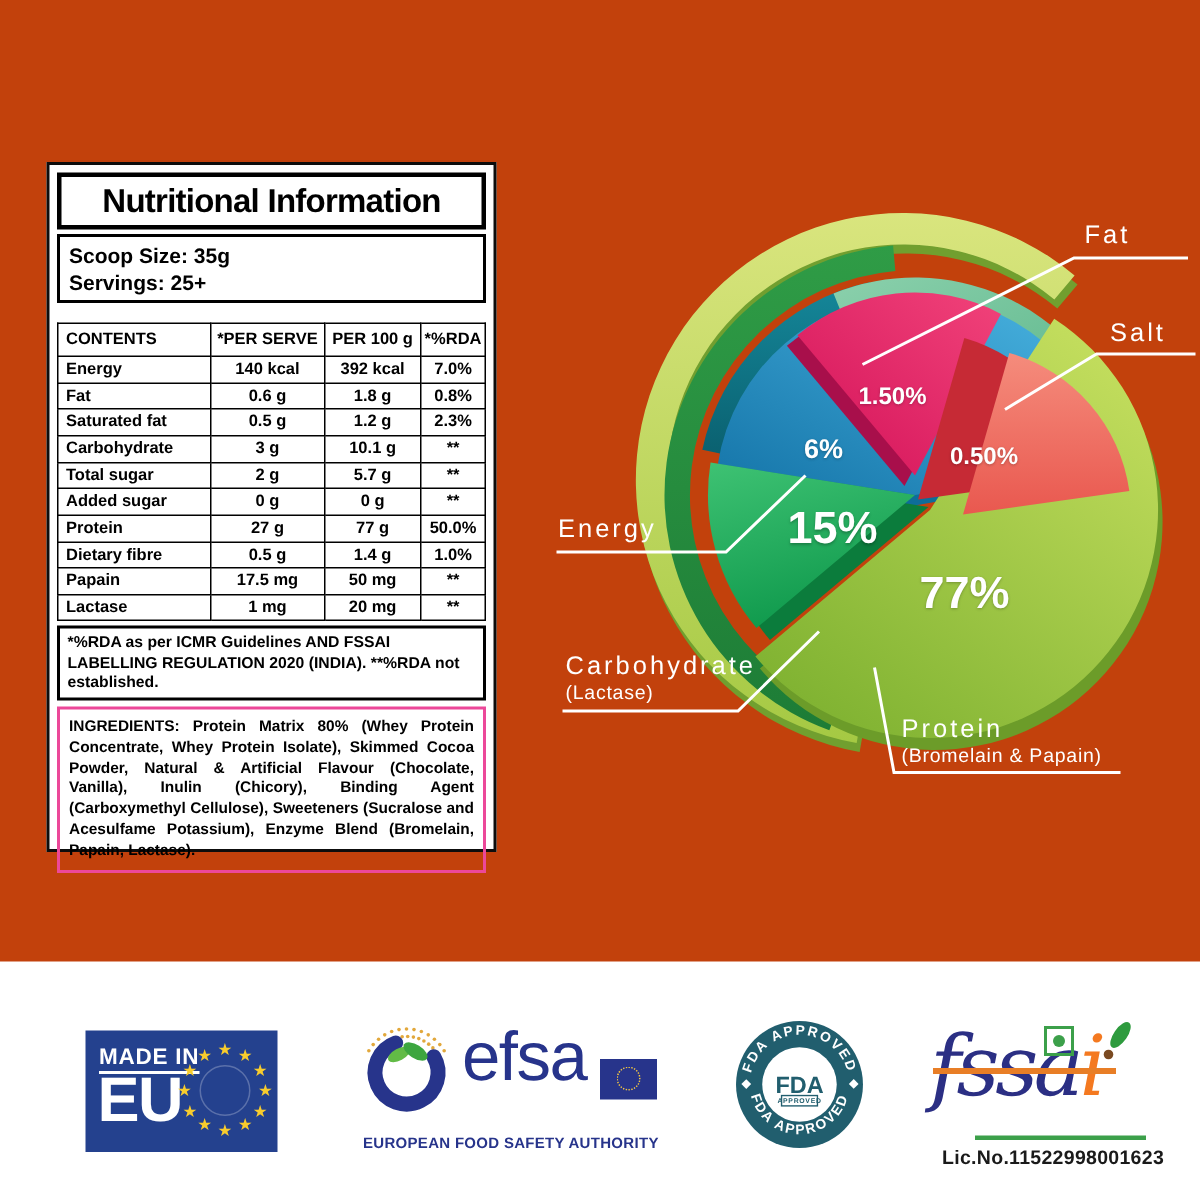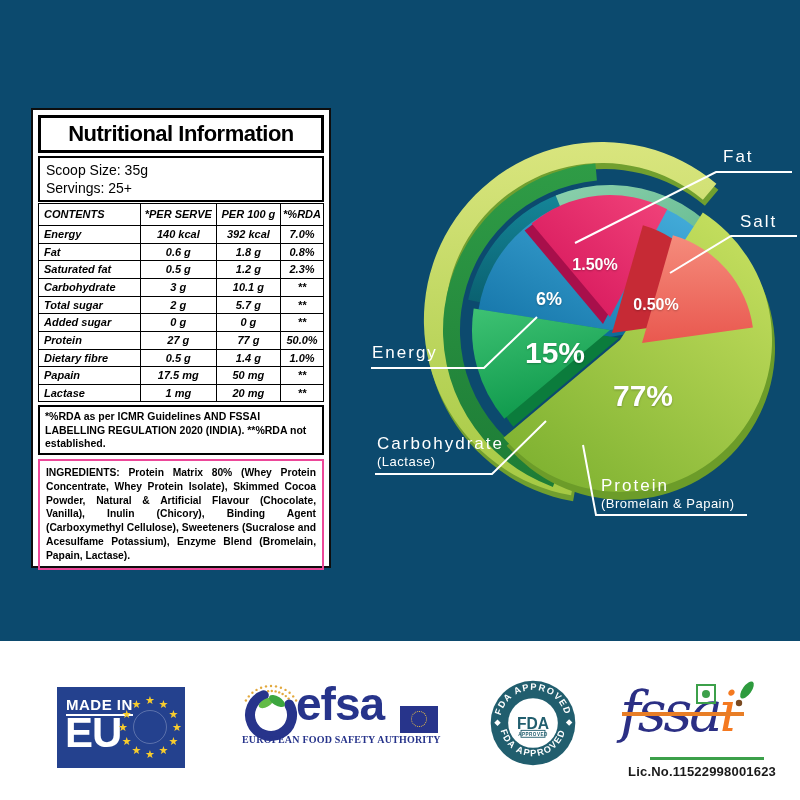--- a/index.html
+++ b/index.html
@@ -1,26 +1,26 @@
 <!DOCTYPE html>
 <html><head>
 <meta charset="utf-8">
 <style>
   html,body{margin:0;padding:0;}
   body{width:800px;height:800px;overflow:hidden;font-family:"Liberation Sans",sans-serif;}
-  .stage{position:relative;width:800px;height:720px;background:#0c4a6e;}
+  .stage{position:relative;width:800px;height:720px;background:#c2410c;}
 
   
   .panel{position:absolute;left:31px;top:108px;width:300px;height:460px;background:#fff;
          border:2px solid #0d0d0d;padding:5px;box-sizing:border-box;}
   .title-box{border:3px solid #000;text-align:center;font-weight:bold;font-size:22px;
              letter-spacing:-0.5px;padding:3px 0;color:#000;}
-  .serving-box{border:2px solid #000;margin-top:3px;padding:3px 6px;font-weight:normal;
+  .serving-box{border:2px solid #000;margin-top:3px;padding:3px 6px;font-weight:bold;
                font-size:14px;line-height:1.3;color:#000;}
-  table.nutri{width:100%;border-collapse:collapse;margin-top:1px;font-style:italic;}
+  table.nutri{width:100%;border-collapse:collapse;margin-top:13px;}
   table.nutri th,table.nutri td{border:1.6px solid #000;font-size:11px;font-weight:bold;
                color:#000;padding:2px 3px;line-height:1.15;}
   table.nutri th{text-align:center;padding:4px 2px;font-size:11px;}
   table.nutri th:first-child{text-align:left;padding-left:5px;}
   table.nutri td:first-child{text-align:left;padding-left:5px;}
   table.nutri td{text-align:center;}
   .footnote-box{border:2px solid #000;margin-top:3px;padding:3px 5px;font-size:10.5px;
                 font-weight:bold;line-height:1.25;color:#000;}
   .ingredients-box{border:2px solid #ec4899;margin-top:4px;padding:5px 6px;font-size:10.3px;
                 font-weight:bold;line-height:1.35;text-align:justify;color:#000;}
@@ -41,26 +41,26 @@
   .eu-madein{position:absolute;left:9px;top:9px;color:#fff;font-weight:bold;font-size:15px;
              border-bottom:2px solid #fff;padding-bottom:1px;letter-spacing:0.5px;}
   .eu-eu{position:absolute;left:8px;top:22px;color:#fff;font-weight:bold;font-size:42px;letter-spacing:-1px;}
   .eu-stars{position:absolute;left:0;top:0;width:100%;height:100%;}
   .eu-star{position:absolute;color:#F8CC2D;font-size:11px;transform:translate(-50%,-50%);}
   .eu-ring{position:absolute;left:76px;top:23px;width:34px;height:34px;border-radius:50%;
            border:1.5px solid rgba(255,255,255,0.25);box-sizing:border-box;}
 
   
   .efsa-logo{position:absolute;left:240px;top:44px;width:200px;height:75px;}
-  .efsa-word{position:absolute;left:56px;top:-8px;color:#27348B;font-weight:bold;font-size:46px;letter-spacing:-1px;}
+  .efsa-word{position:absolute;left:68px;top:-8px;color:#27348B;font-weight:normal;font-size:46px;letter-spacing:-1px;}
   .efsa-flag{position:absolute;left:160px;top:21px;width:38px;height:27px;background:#27348B;}
   .efsa-flag-ring{position:absolute;left:11px;top:5px;width:16px;height:16px;border-radius:50%;
                   border:1.6px dotted #F5C842;box-sizing:border-box;}
-  .efsa-tag{position:absolute;left:2px;top:49px;width:200px;font-size:10px;font-weight:bold;
-            color:#27348B;letter-spacing:0.2px;white-space:nowrap;font-family:Liberation Serif, serif;}
+  .efsa-tag{position:absolute;left:2px;top:72px;width:200px;font-size:10px;font-weight:bold;
+            color:#27348B;letter-spacing:0.2px;white-space:nowrap;}
 
   
   .fda-stamp{position:absolute;left:487px;top:36px;width:92px;height:92px;}
 
   
   .fssai-logo{position:absolute;left:612px;top:40px;width:170px;height:105px;}
   .fssai-word{position:absolute;left:8px;top:0px;font-family:"DejaVu Serif",serif;
               font-style:italic;font-size:56px;letter-spacing:-3px;color:#2B2F84;line-height:1.1;}
   .fssai-word .i-org{color:#F47920;}
   .fssai-bar{position:absolute;left:10px;top:31px;width:122px;height:3.5px;background:#E87E26;}

